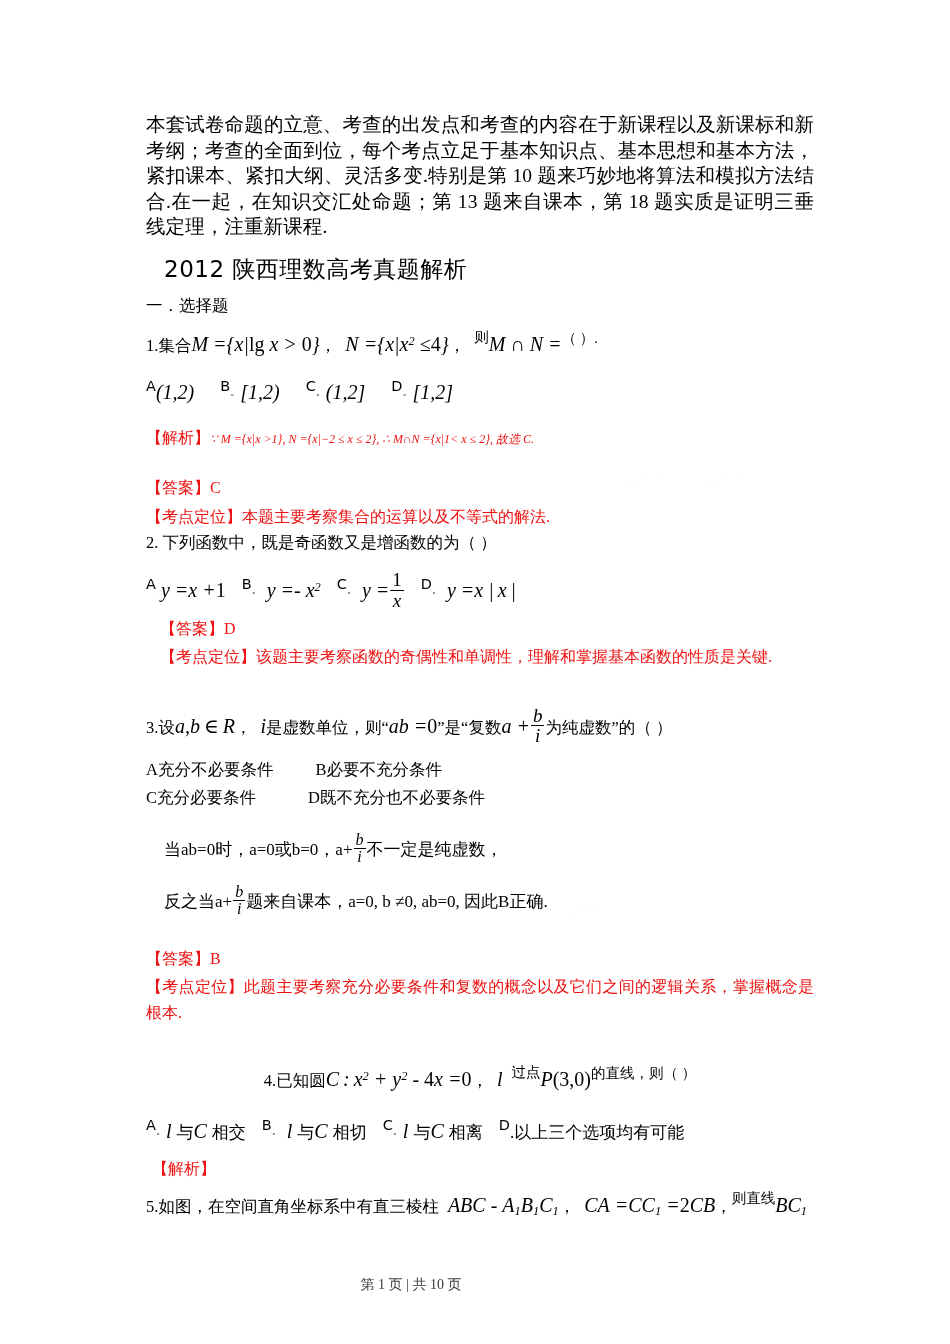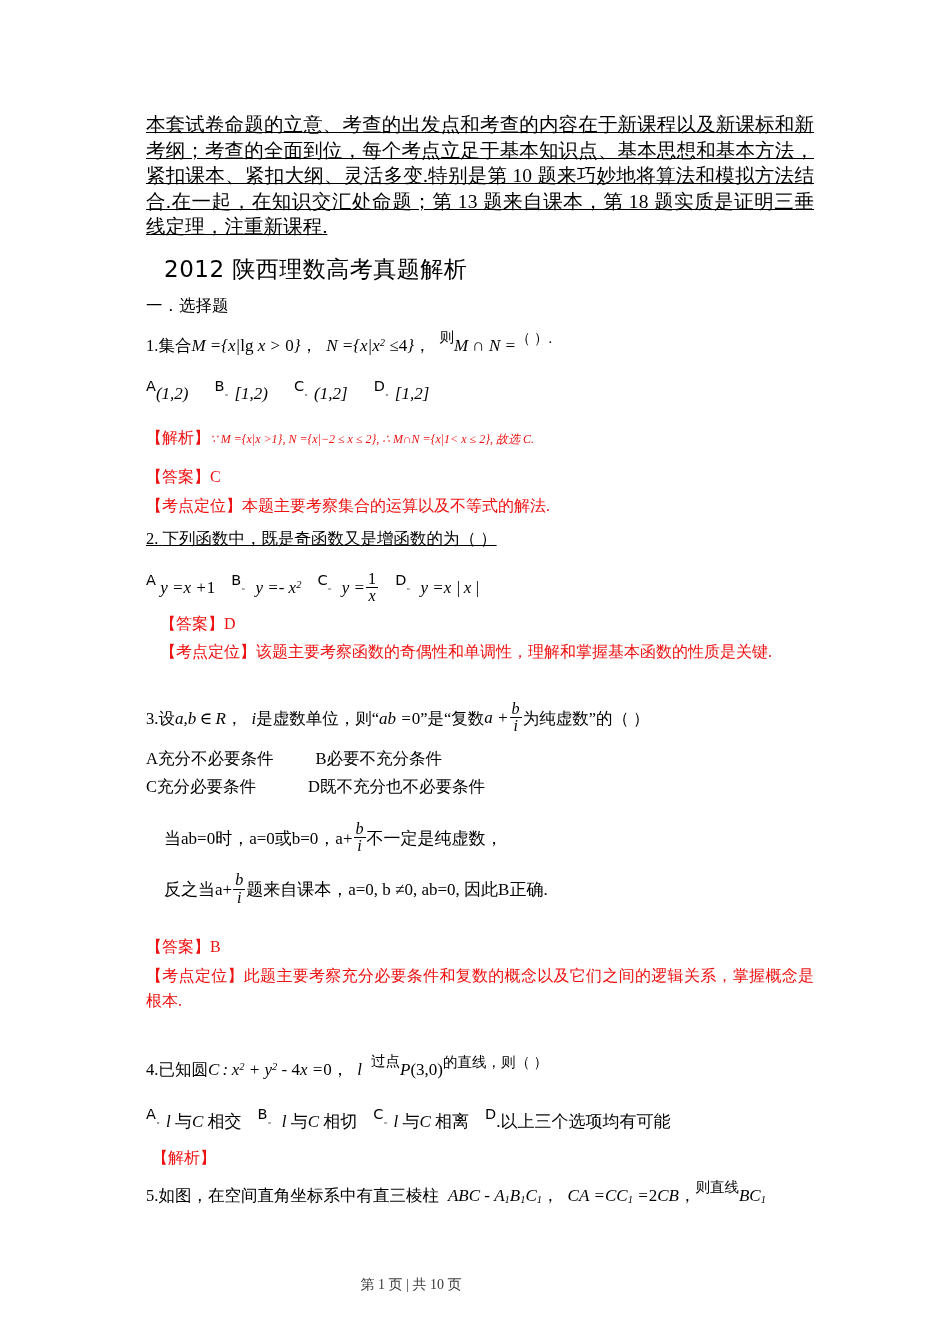--- a/index.html
+++ b/index.html
@@ -27,21 +27,20 @@
     top: 112px;
     width: 668px;
   }
   
   .intro {
     font-size: 19.5px;
     line-height: 25.6px;
     letter-spacing: 0.1px;
     text-align: justify;
     text-justify: inter-ideograph;
-    text-decoration: underline;
   }
   .doc-title {
     font-family: "DejaVu Sans", "Liberation Sans", sans-serif;
     font-weight: normal;
     font-size: 23px;
     letter-spacing: 0.5px;
     margin-left: 18px;
     margin-top: 14px;
     margin-bottom: 10px;
     white-space: nowrap;
@@ -79,21 +78,21 @@
   .red-blk.wrap {
     text-align: justify;
     text-justify: inter-ideograph;
   }
   .hanchar { font-family: "Liberation Serif", "DejaVu Serif", serif; }
 
   
   .math {
     font-family: "Liberation Serif", "DejaVu Serif", serif;
     font-style: italic;
-    font-size: 17px;
+    font-size: 20px;
     white-space: nowrap;
   }
   .math .up { font-style: normal; }
   .math .num { font-style: normal; }
   .mathsm {
     font-family: "Liberation Serif", "DejaVu Serif", serif;
     font-style: italic;
     font-size: 12px;
     white-space: nowrap;
   }
@@ -187,29 +186,29 @@
     </div>
 
     <div class="optline">
       <span class="opt-letter">A</span><span class="math">(1,2)</span><span class="sp-lg"></span><span class="opt-letter">B</span><span class="tinycircle">。</span><span class="math">[1,2)</span><span class="sp-lg"></span><span class="opt-letter">C</span><span class="tinycircle">。</span><span class="math">(1,2]</span><span class="sp-lg"></span><span class="opt-letter">D</span><span class="tinycircle">。</span><span class="math">[1,2]</span>
     </div>
 
     <div class="red-blk" style="margin-top:16px;">
       <span>【解析】</span><span class="mathsm">∵ M ={x|x &gt;1}, N ={x|−2 ≤ x ≤ 2}, ∴ M∩N ={x|1&lt; x ≤ 2}, 故选 C.</span>
     </div>
 
-    <div class="red-blk" style="margin-top:12px;">
+    <div class="red-blk" style="margin-top:23px;">
       <span>【答案】</span><span>C</span>
     </div>
 
     <div class="red-blk">
       <span>【考点定位】</span><span>本题主要考察集合的运算以及不等式的解法.</span>
     </div>
 
-    <div class="plainline" style="margin-top:7px;text-decoration:underline;">
+    <div class="plainline" style="">
       <span>2.</span>
       <span>下列函数中，既是奇函数又是增函数的为（    ）</span>
     </div>
 
     <div class="optline" style="margin-top:12px;">
       <span class="opt-letter">A</span><span class="math">&nbsp;y&nbsp;=x&nbsp;+<span class="num">1</span></span><span class="sp-md"></span><span class="opt-letter">B</span><span class="tinycircle">。</span><span class="math">&nbsp;y&nbsp;=-&nbsp;x<sup class="sp">2</sup></span><span class="sp-md"></span><span class="opt-letter">C</span><span class="tinycircle">。</span><span class="math">&nbsp;y&nbsp;=<span class="frac"><span class="n num">1</span><span class="d">x</span></span></span><span class="sp-md"></span><span class="opt-letter">D</span><span class="tinycircle">。</span><span class="math">&nbsp;y&nbsp;=x&nbsp;| x |</span>
     </div>
 
 
     <div class="red-blk" style="margin-top:6px; margin-left:14px;">
@@ -241,21 +240,21 @@
     </div>
 
     <div class="red-blk" style="margin-top:28px;">
       <span>【答案】</span><span>B</span>
     </div>
 
     <div class="red-blk wrap">
       <span>【考点定位】</span><span>此题主要考察充分必要条件和复数的概念以及它们之间的逻辑关系，掌握概念是根本.</span>
     </div>
 
-    <div class="qline" style="margin-top:32px;">
+    <div class="qline" style="margin-top:32px;text-align:center;">
       <span class="hanchar">4.</span><span class="hanchar">已知圆</span><span class="math">C : x<sup class="sp">2</sup>&nbsp;+&nbsp;y<sup class="sp">2</sup>&nbsp;-&nbsp;<span class="num">4</span>x&nbsp;=<span class="num">0</span></span><span class="hanchar">，</span><span class="sp-sm"></span><span class="math">l</span><span class="sp-sm"></span><span class="sup-cn">过点</span><span class="math">P<span class="num">(3,0)</span></span><span class="raise">的直线，则（    ）</span>
     </div>
 
     <div class="optline" style="margin-top:14px;">
       <span class="opt-letter">A</span><span class="tinycircle">。</span><span class="math">l&nbsp;</span><span class="hanchar" style="font-size:17px;">与</span><span class="math">C&nbsp;</span><span class="hanchar" style="font-size:17px;">相交</span><span class="sp-md"></span><span class="opt-letter">B</span><span class="tinycircle">。</span><span class="math">&nbsp;l&nbsp;</span><span class="hanchar" style="font-size:17px;">与</span><span class="math">C&nbsp;</span><span class="hanchar" style="font-size:17px;">相切</span><span class="sp-md"></span><span class="opt-letter">C</span><span class="tinycircle">。</span><span class="math">l&nbsp;</span><span class="hanchar" style="font-size:17px;">与</span><span class="math">C&nbsp;</span><span class="hanchar" style="font-size:17px;">相离</span><span class="sp-md"></span><span class="opt-letter">D</span><span class="hanchar" style="font-size:17px;">.</span><span class="hanchar" style="font-size:17px;">以上三个选项均有可能</span>
     </div>
 
     <div class="red-blk" style="margin-top:8px; margin-left:6px;">
       <span>【解析】</span>
     </div>

